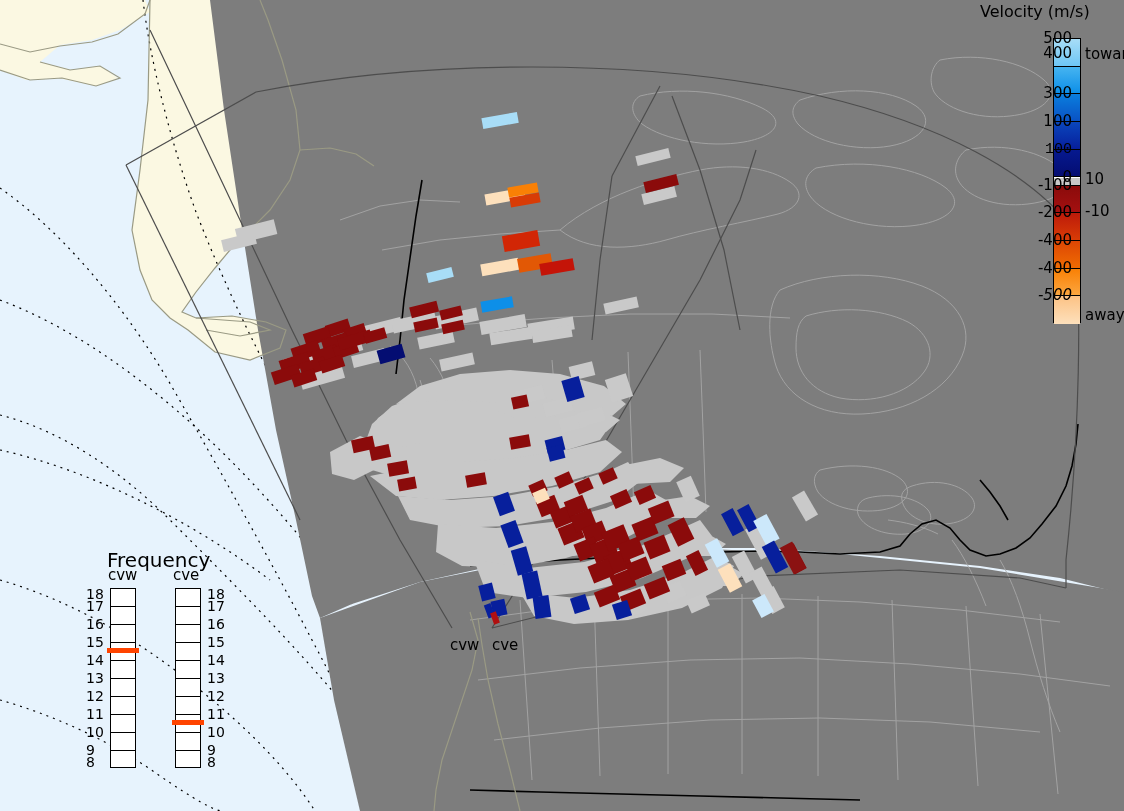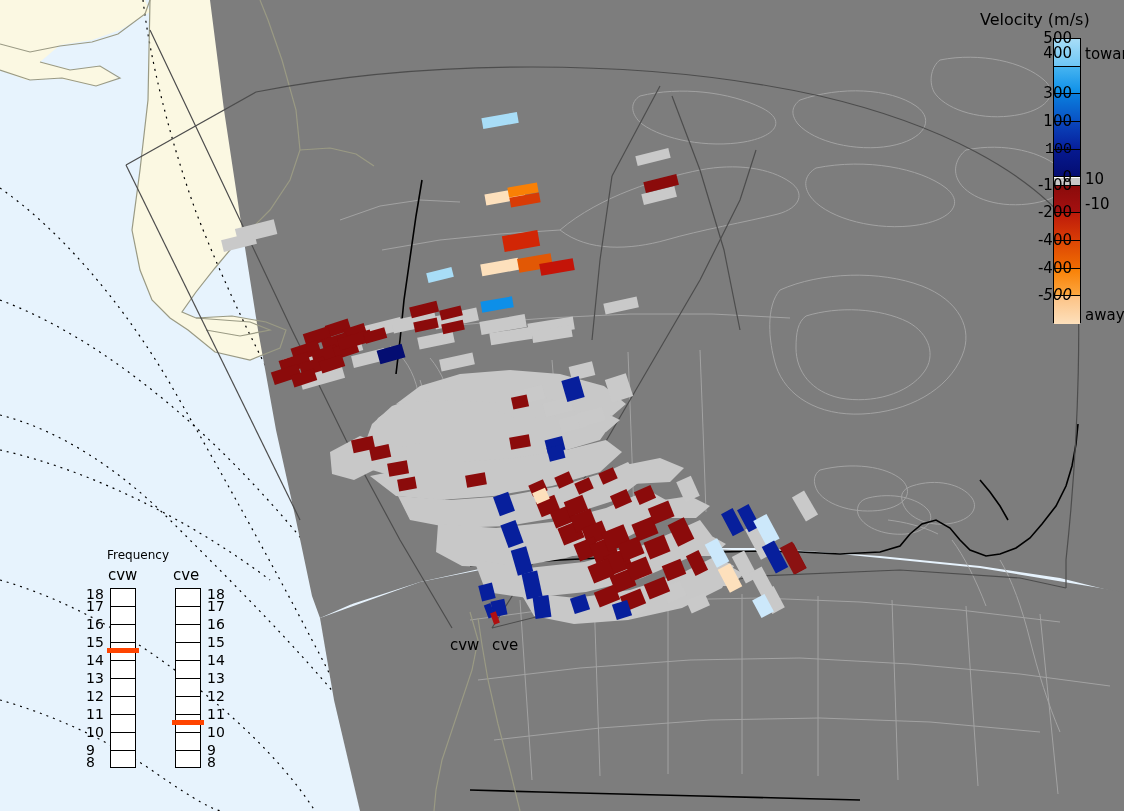--- a/index.html
+++ b/index.html
@@ -12,34 +12,34 @@
 
   
   #stamp{position:absolute;left:6px;top:2px;color:#000;
          font-size:17px;line-height:17px;letter-spacing:.2px;
          font-family:"DejaVu Sans","Liberation Sans",sans-serif;}
   #stamp div{white-space:nowrap;}
 
   
   #vel-panel{position:absolute;left:975px;top:0;width:149px;height:340px;}
   #vel-title{position:absolute;left:5px;top:2px;width:144px;
-             color:#000;font-size:16px;white-space:nowrap;margin-top:8px;}
+             color:#000;font-size:16px;white-space:nowrap;}
   #vel-bar{position:absolute;left:78px;top:38px;width:28px;height:285px;
            border:1px solid #000;box-sizing:border-box;background:#fff;}
   .vband{position:absolute;left:0;width:100%;box-sizing:border-box;
          border-bottom:1px solid #000;}
   .vband:last-child{border-bottom:none;}
   .vtick{position:absolute;right:52px;color:#000;font-size:15px;
          text-align:right;white-space:nowrap;transform:translateY(-50%);}
   .vside{position:absolute;left:110px;color:#000;font-size:15px;
          white-space:nowrap;transform:translateY(-50%);}
 
   
   #freq-panel{position:absolute;left:85px;top:548px;width:160px;height:235px;}
-  #freq-title{position:absolute;left:22px;top:0px;color:#000;font-size:12px;}
+  #freq-title{position:absolute;left:22px;top:0px;color:#000;font-size:20px;}
   .fcol-label{position:absolute;color:#000;font-size:15px;}
   .fbar{position:absolute;width:26px;height:180px;background:#fff;
         border:1px solid #000;box-sizing:border-box;}
   .fseg{position:absolute;left:0;width:100%;height:18px;
         border-bottom:1px solid #000;box-sizing:border-box;}
   .fseg.last{border-bottom:none;}
   .fmark{position:absolute;height:5px;background:#ff4400;}
   .fnum{position:absolute;color:#000;font-size:14px;
         transform:translateY(-50%);white-space:nowrap;}
 
@@ -420,21 +420,21 @@
       <div class="vtick" style="top: 121.1px;">100</div>
       <div class="vtick" style="top: 148.8px; font-family: Liberation Mono, monospace;">100</div>
       <div class="vtick" style="top: 176.5px;">0</div>
       <div class="vtick" style="top: 184.5px;">-100</div>
       <div class="vtick" style="top: 212.2px;">-200</div>
       <div class="vtick" style="top: 239.9px;">-400</div>
       <div class="vtick" style="top: 267.6px;">-400</div>
       <div class="vtick" style="top: 295.3px; font-style: italic;">-500</div>
       <div class="vside" style="top: 54px;">toward</div>
       <div class="vside" style="top: 178.5px;">10</div>
-      <div class="vside" style="top: 204px; text-align: center;">-10</div>
+      <div class="vside" style="top: 211px; text-align: center;">-10</div>
       <div class="vside" style="top: 315px;">away</div>
     </div>
 
   <div id="freq-panel">
     <div id="freq-title">Frequency</div>
   <div class="fcol-label" style="left: 23px; top: 18px;">cvw</div>
       <div class="fbar" style="left: 25px; top: 40px; height: 180px;">
         <div class="fseg" style="top: 0px; height: 18px;"></div>
         <div class="fseg" style="top: 18px; height: 18px;"></div>
         <div class="fseg" style="top: 36px; height: 18px;"></div>

